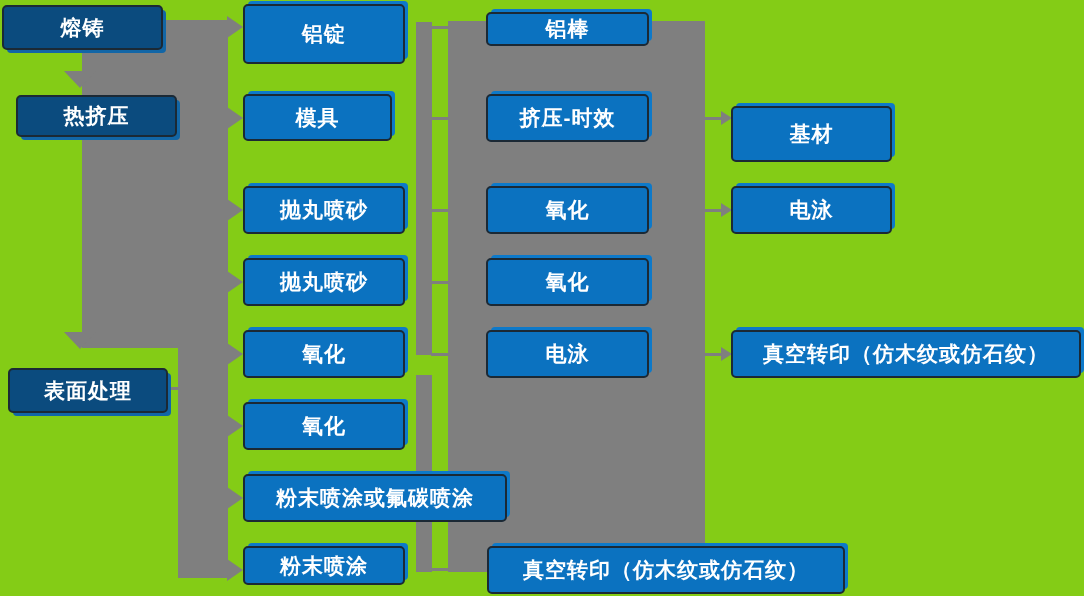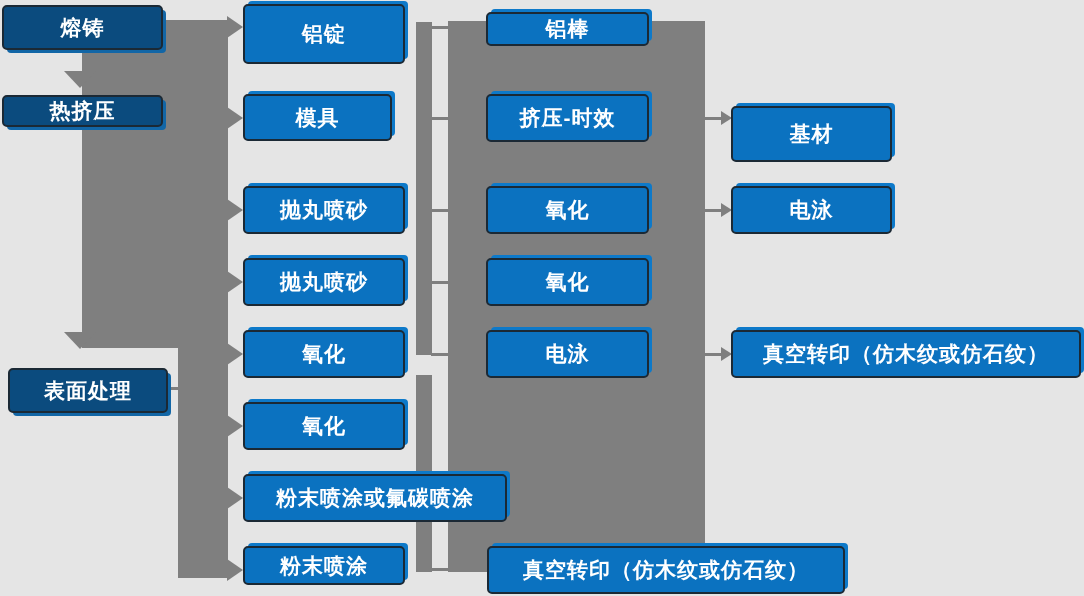--- a/index.html
+++ b/index.html
@@ -1,17 +1,17 @@
 <!DOCTYPE html>
 <html style="--blue: #0b72c0; --blue-echo: #0d79c9; --navy: #0b4b7e; --navy-echo: #1266a6; --edge: #1b2935; --gray: #7f7f7f; --text: #ffffff;"><head>
 <meta charset="utf-8">
 <style>
   html,body{margin:0;padding:0;background:#ffffff;}
   .stage{
-    position:relative;width:1084px;height:596px;background:#e5e5e5;overflow:hidden;
+    position:relative;width:1084px;height:596px;background:#84cc16;overflow:hidden;
     font-family:"Liberation Sans",sans-serif;
   }
   
   .gray{position:absolute;background:var(--gray,#7f7f7f);z-index:1;}
   .tri-r{position:absolute;width:0;height:0;z-index:1;
     border-top:11px solid transparent;border-bottom:11px solid transparent;
     border-left:16px solid var(--gray,#7f7f7f);}
   .tri-r-sm{position:absolute;width:0;height:0;z-index:1;
     border-top:7px solid transparent;border-bottom:7px solid transparent;
     border-left:11px solid var(--gray,#7f7f7f);}
@@ -69,21 +69,21 @@
   <div class="gray" style="left:448px;top:21px;width:257px;height:551px"></div>
 
   <div class="gray" style="left:705px;top:117px;width:16px;height:3px"></div>
   <div class="tri-r-sm" style="left:721px;top:111px"></div>
   <div class="gray" style="left:705px;top:209px;width:16px;height:3px"></div>
   <div class="tri-r-sm" style="left:721px;top:203px"></div>
   <div class="gray" style="left:705px;top:353px;width:16px;height:3px"></div>
   <div class="tri-r-sm" style="left:721px;top:347px"></div>
 
   <div class="box dark" style="left:2px;top:5px;width:161px;height:45px">熔铸</div>
-  <div class="box dark" style="left:2px;top:95px;width:161px;height:32px">热挤压</div>
+  <div class="box dark" style="left:16px;top:95px;width:161px;height:42px">热挤压</div>
   <div class="box dark" style="left:8px;top:368px;width:160px;height:45px">表面处理</div>
 
   <div class="box" style="left:243px;top:4px;width:162px;height:60px">铝锭</div>
   <div class="box" style="left:243px;top:94px;width:149px;height:47px">模具</div>
   <div class="box" style="left:243px;top:186px;width:162px;height:48px">抛丸喷砂</div>
   <div class="box" style="left:243px;top:258px;width:162px;height:48px">抛丸喷砂</div>
   <div class="box" style="left:243px;top:330px;width:162px;height:48px">氧化</div>
   <div class="box" style="left:243px;top:402px;width:162px;height:48px">氧化</div>
   <div class="box" style="left:243px;top:474px;width:264px;height:48px">粉末喷涂或氟碳喷涂</div>
   <div class="box" style="left:243px;top:546px;width:162px;height:39px">粉末喷涂</div>

